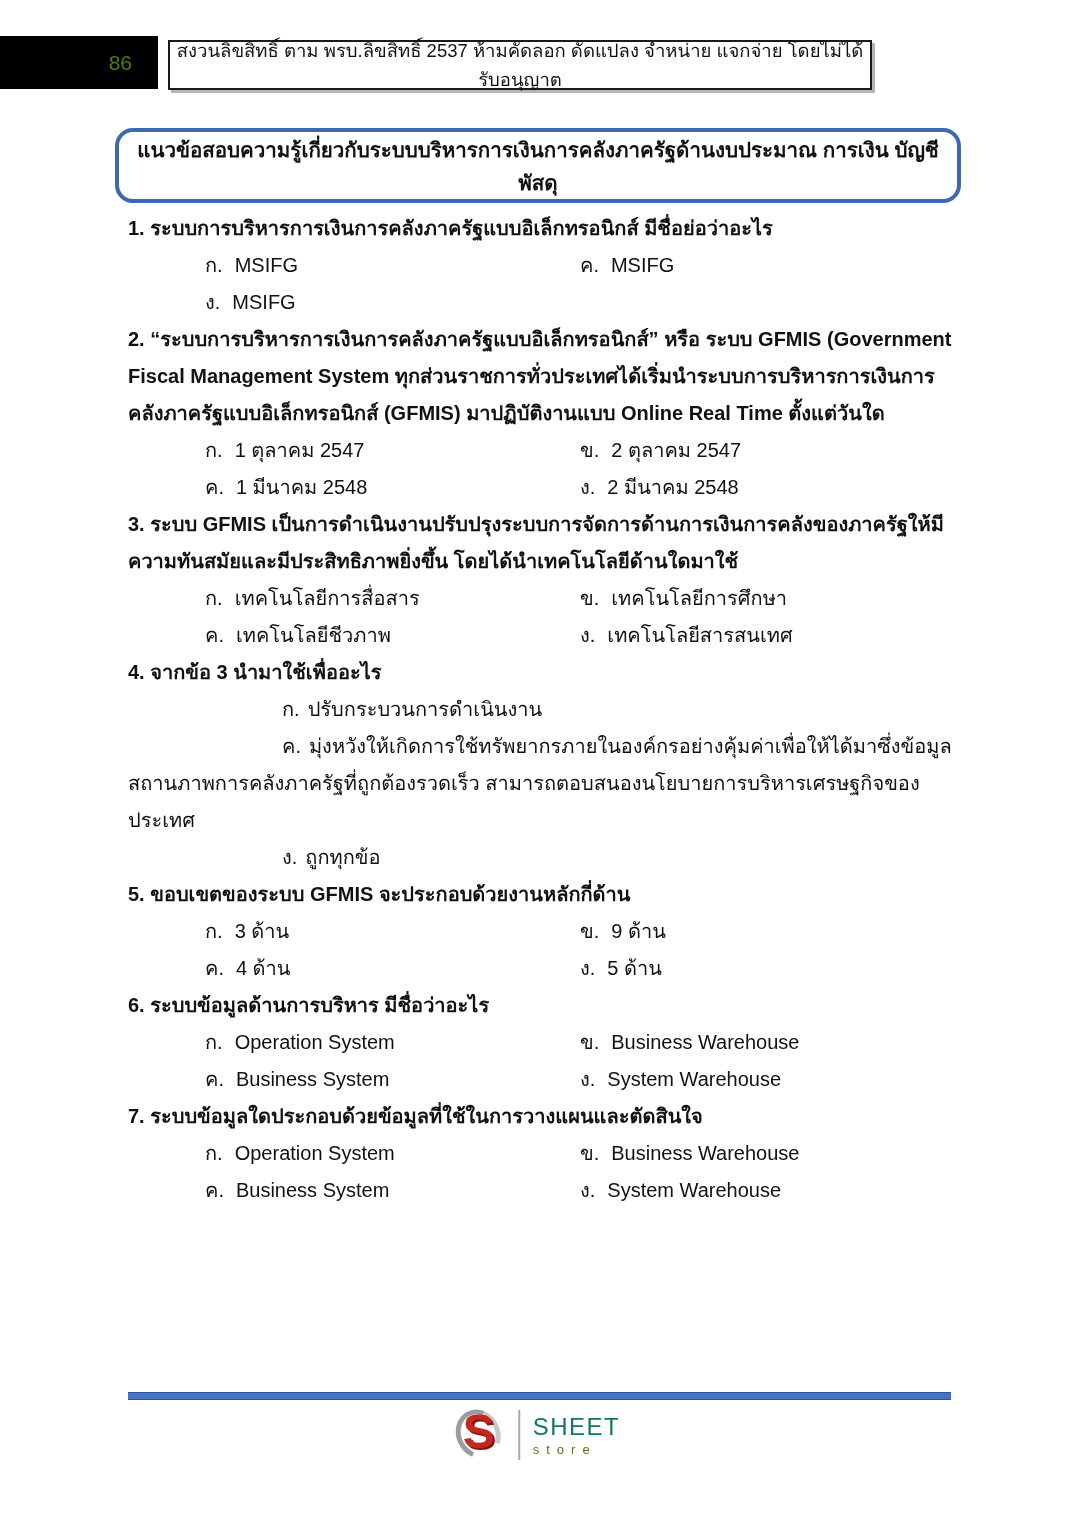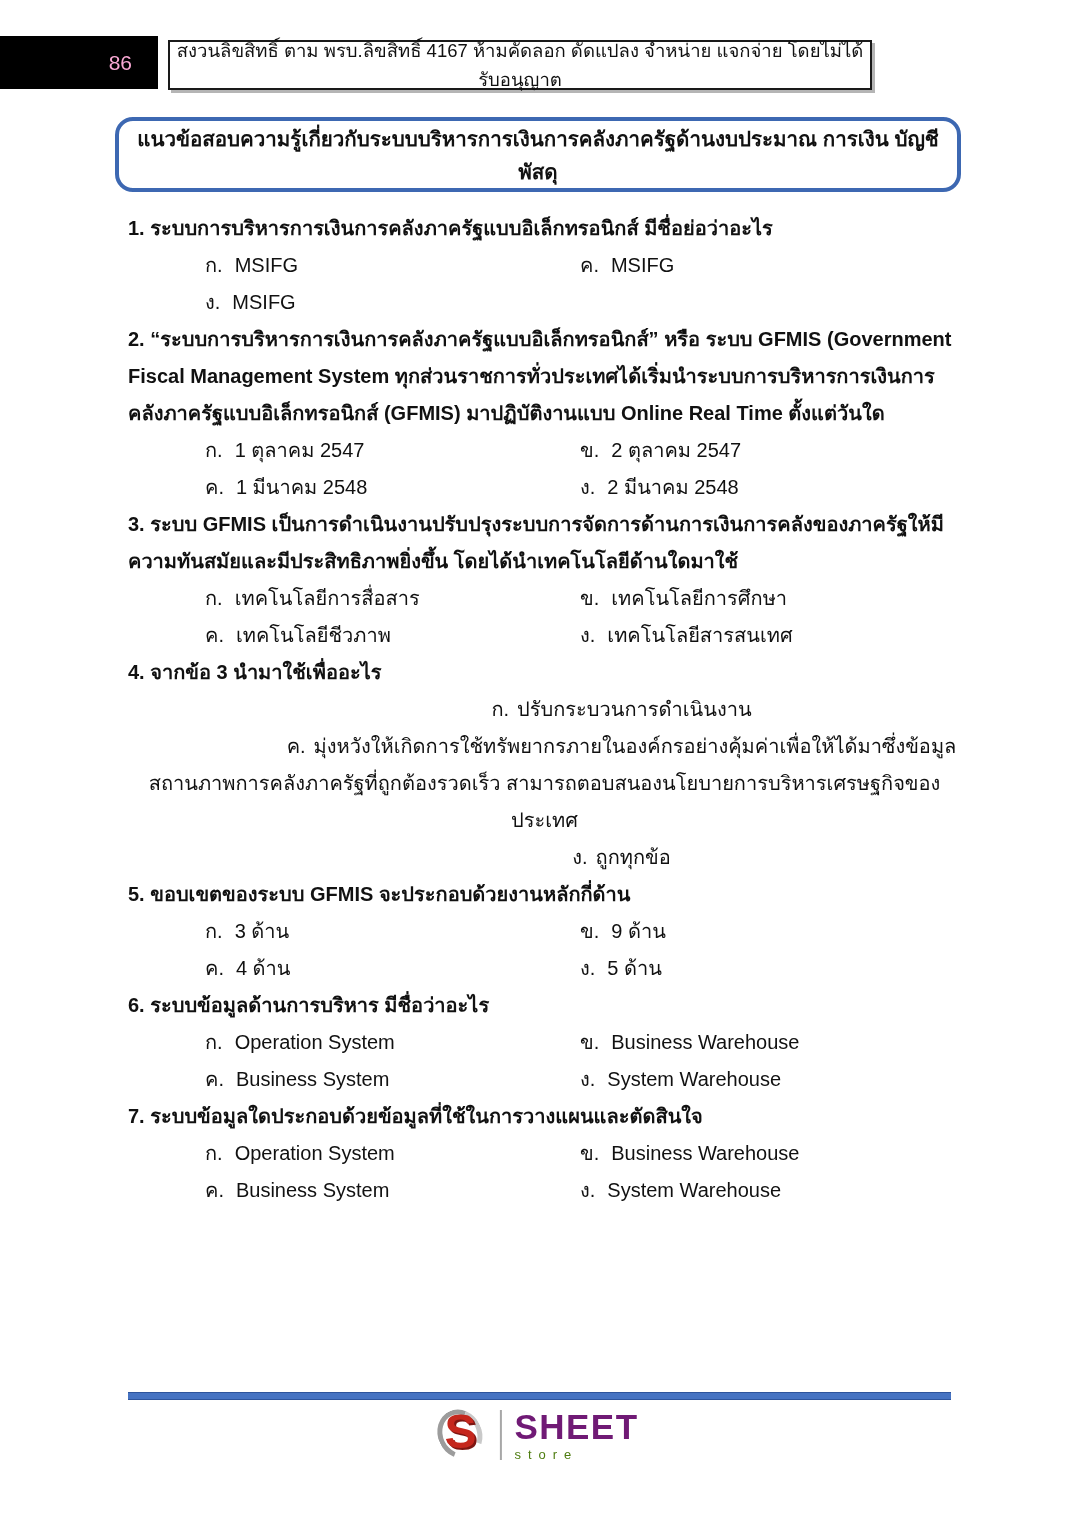--- a/index.html
+++ b/index.html
@@ -8,58 +8,58 @@
     width:1075px;height:1521px;
     margin:0 auto;
     background:#ffffff;
     font-family:"Liberation Sans","DejaVu Sans",sans-serif;
     color:#111;
     overflow:hidden;
   }
   
   .pagenum-box{
     position:absolute;left:0;top:36px;width:158px;height:53px;
-    background:#000;color:#f9a8d4;
+    background:#000;color:#4d7c0f;
     display:flex;align-items:center;justify-content:flex-end;
     padding-right:26px;box-sizing:border-box;
     font-size:21px;
   }
   .copyright-box{
     position:absolute;left:168px;top:40px;width:704px;height:50px;
     border:2px solid #1a1a1a;
     box-shadow:3px 3px 0 #b5b5b5;
     background:#fff;
     display:flex;align-items:center;justify-content:center;
     font-size:18.5px;
     box-sizing:border-box;
     text-align:center;
   }
   
   .title-box{
-    position:absolute;left:115px;top:117px;width:846px;height:75px;
+    position:absolute;left:115px;top:128px;width:846px;height:75px;
     border:4px solid #3d68b2;border-radius:18px;
     background:#fff;
     display:flex;align-items:center;justify-content:center;
     font-weight:bold;font-size:20.5px;
     padding:0 12px;box-sizing:border-box;text-align:center;
   }
   
   .content{
     position:absolute;left:128px;top:210px;width:833px;
     font-size:20px;line-height:37px;
   }
   .q-title{font-weight:bold;margin:0;}
   .choice-grid{
     display:grid;
     grid-template-columns:375px 1fr;
     padding-left:77px;
   }
   .choice{white-space:nowrap;}
   .c-label{display:inline-block;margin-right:12px;}
-  .choice-para{margin:0;text-indent:77px;text-align:center;}
+  .choice-para{margin:0;text-indent:77px;}
   .choice-para .c-label{margin-right:8px;}
   
   .footer-rule{
     position:absolute;left:128px;top:1392px;width:823px;height:6px;
     background:#4673c2;
     border-top:1.5px solid #2e549c;
     border-bottom:1.5px solid #2e549c;
   }
   .logo{
     position:absolute;top:1406px;left:50%;transform:translateX(-50%);
@@ -74,34 +74,34 @@
     box-sizing:border-box;
   }
   .s-letter{
     position:absolute;left:8px;top:-2px;
     font-size:48px;font-weight:900;color:#c5271d;
     text-shadow:2px 2px 0 #7e1612;
     font-family:"Liberation Sans","DejaVu Sans",sans-serif;
   }
   .logo-divider{width:2px;height:50px;background:#a7a7a7;}
   .logo-text{display:flex;flex-direction:column;line-height:1;}
-  .logo-brand{font-size:35px;font-weight:bold;color:#701a75;letter-spacing:1.5px;}
+  .logo-brand{font-size:24px;font-weight:normal;color:#0f766e;letter-spacing:1.5px;}
   .logo-sub{font-size:13px;color:#4d7c0f;letter-spacing:7px;margin-top:4px;}
 </style>
 </head>
 <body>
 
 <div class="page">
 
   <div class="pagenum-box">
     <span>86</span>
   </div>
 
   <div class="copyright-box">
-    <span>สงวนลิขสิทธิ์ ตาม พรบ.ลิขสิทธิ์ 4167 ห้ามคัดลอก ดัดแปลง จำหน่าย แจกจ่าย โดยไม่ได้รับอนุญาต</span>
+    <span>สงวนลิขสิทธิ์ ตาม พรบ.ลิขสิทธิ์ 2537 ห้ามคัดลอก ดัดแปลง จำหน่าย แจกจ่าย โดยไม่ได้รับอนุญาต</span>
   </div>
 
   <div class="title-box">
     <span>แนวข้อสอบความรู้เกี่ยวกับระบบบริหารการเงินการคลังภาครัฐด้านงบประมาณ การเงิน บัญชี พัสดุ</span>
   </div>
 
   <div class="content">
       <div>
         <p class="q-title">1. ระบบการบริหารการเงินการคลังภาครัฐแบบอิเล็กทรอนิกส์ มีชื่อย่อว่าอะไร</p>
         <div class="choice-grid">

